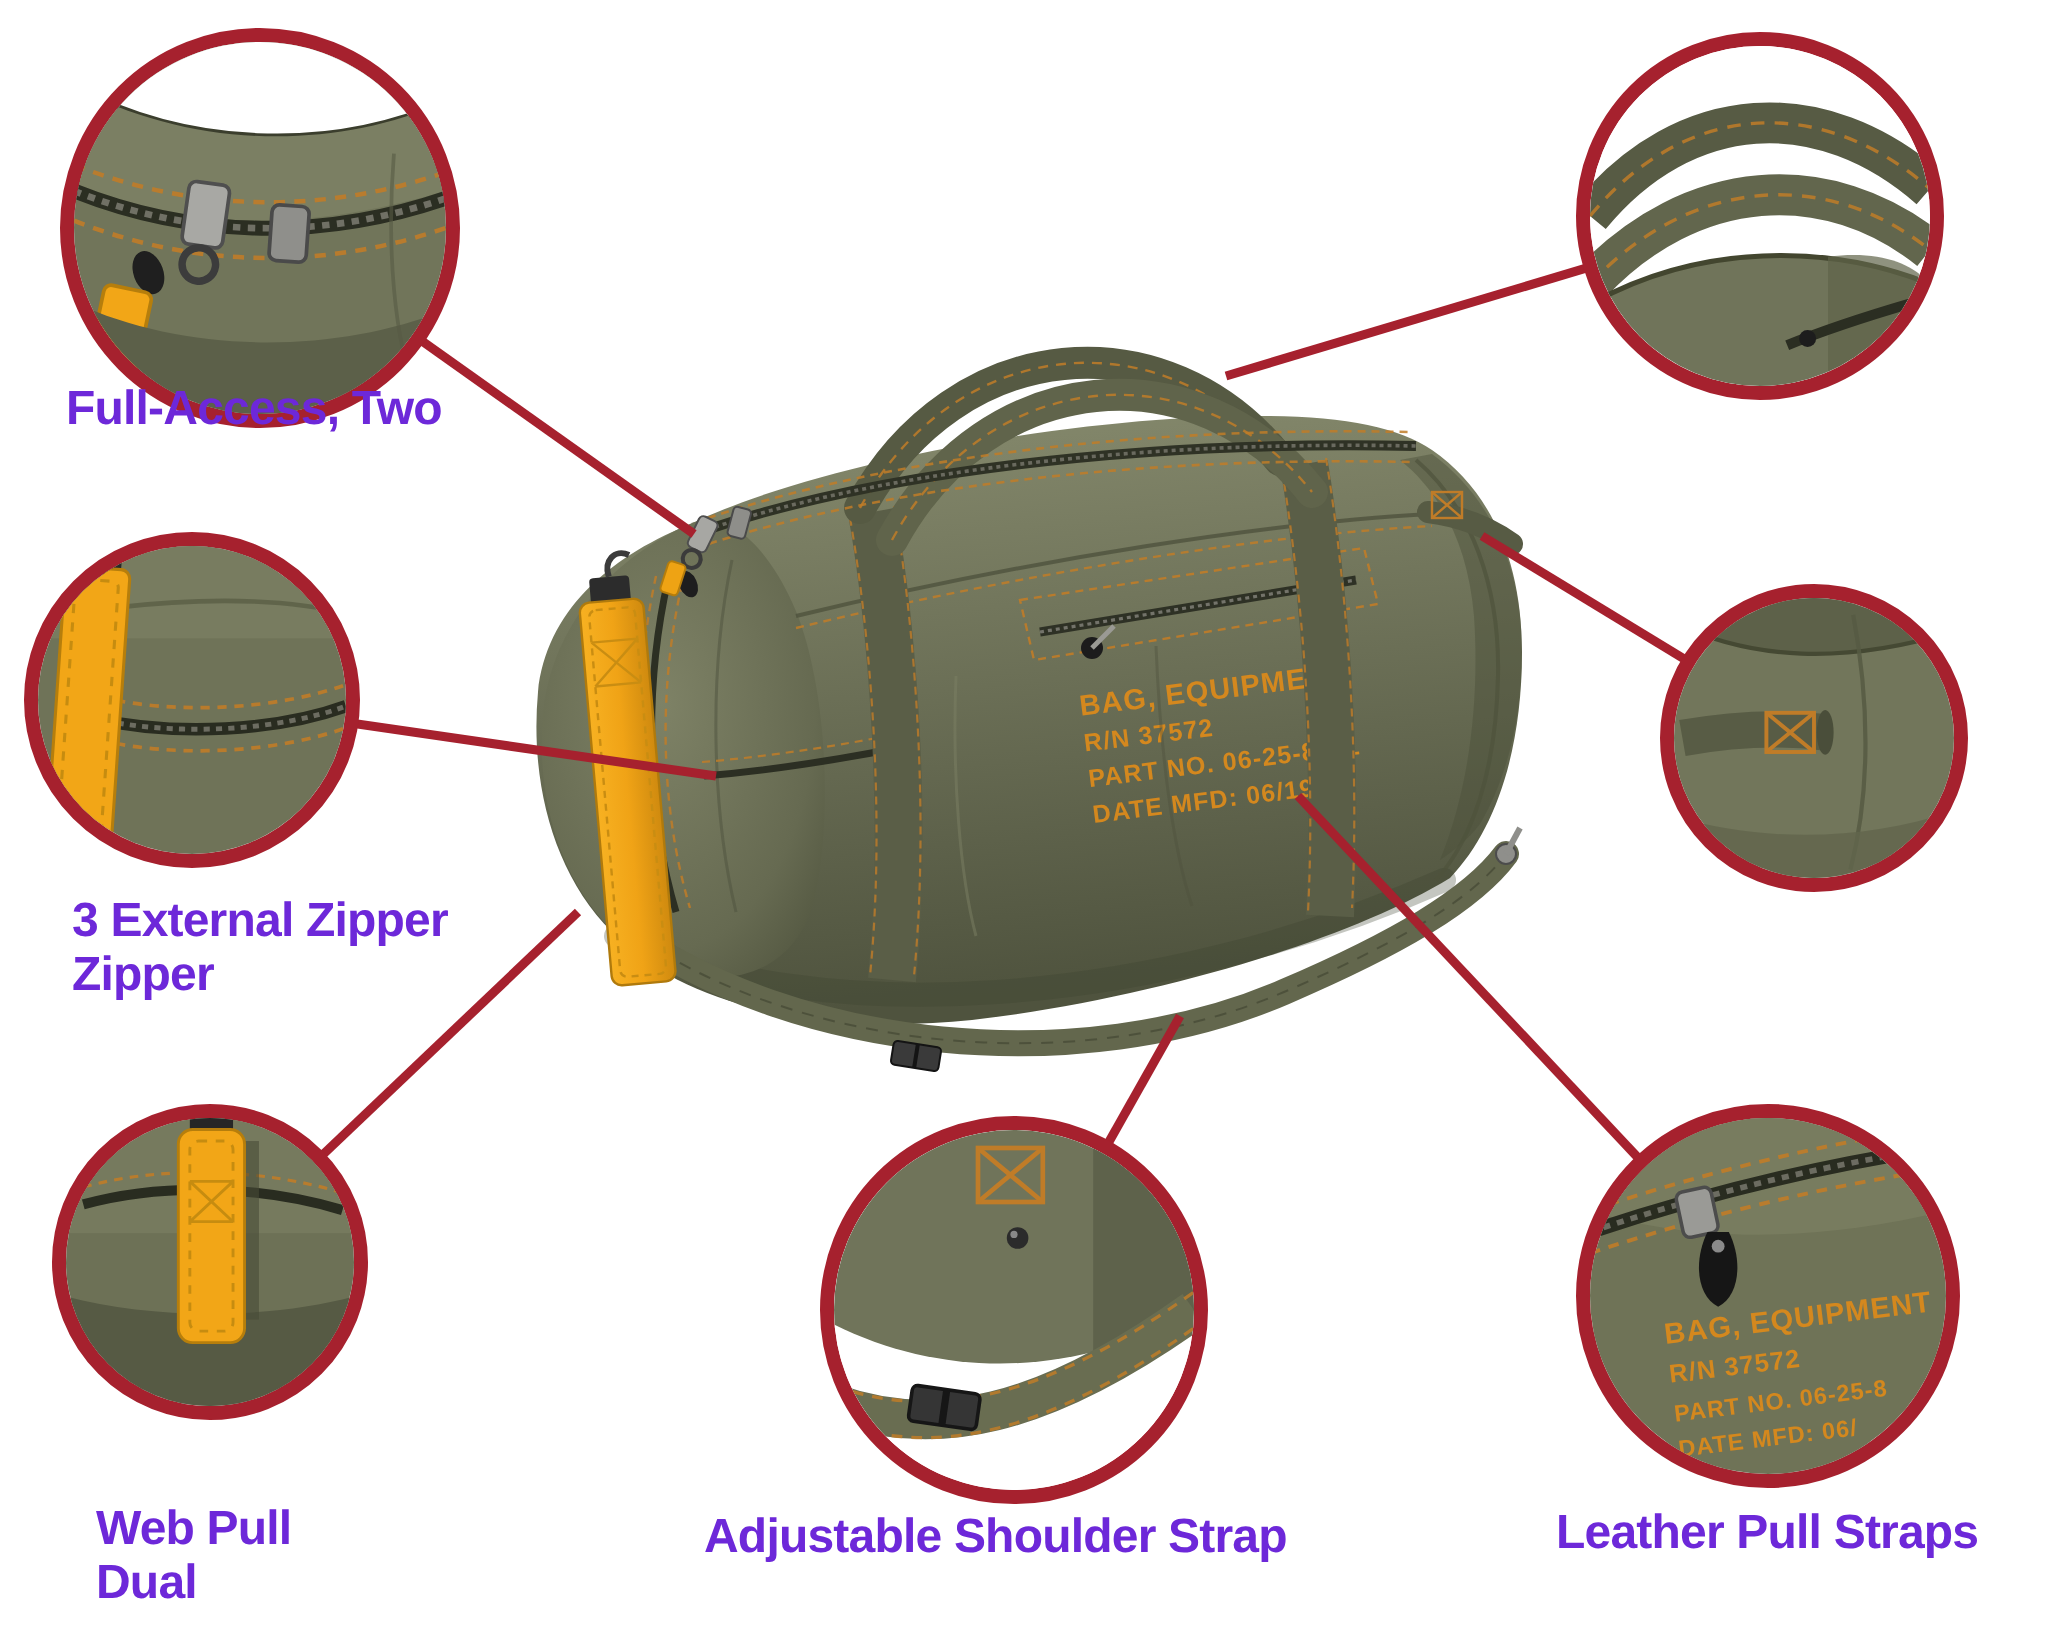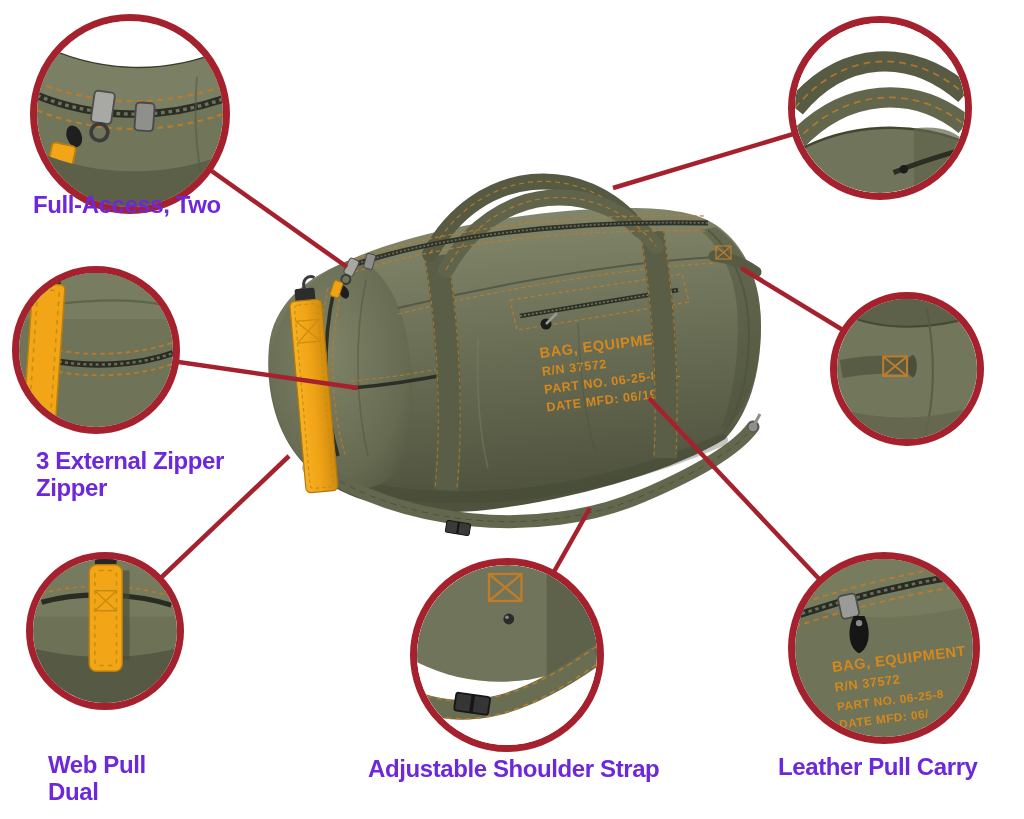--- a/index.html
+++ b/index.html
@@ -19,21 +19,21 @@
   .c-tr{left:788px;top:16px;width:184px;height:184px;}
   .c-mr{left:830px;top:292px;width:154px;height:154px;}
   .c-br{left:788px;top:552px;width:192px;height:192px;}
   .feature-label{position:absolute;z-index:4;color:#6d28d9;font-weight:800;
        font-size:24px;line-height:1.12;letter-spacing:-0.4px;white-space:nowrap;}
   .l-tl{left:33px;top:192px;}
   .l-tr{left:789px;top:200px;}
   .l-ml{left:8px;top:448px;margin-left:28px;}
   .l-mr{left:854px;top:448px;}
   .l-bl{left:48px;top:728px;margin-top:24px;}
-  .l-bc{left:352px;top:756px;margin-left:16px;}
+  .l-bc{left:352px;top:756px;}
   .l-br{left:778px;top:754px;}
 </style>
 </head>
 <body>
 
 <div class="stage">
 
   <div class="bag-wrap">
     <svg viewBox="0 0 544 444">
       <defs>
@@ -290,16 +290,16 @@
     <div>Zipper</div>
   </div>
   <div class="feature-label l-bl">
     <div>Web Pull</div>
     <div>Dual</div>
   </div>
   <div class="feature-label l-bc">
     <div>Adjustable Shoulder Strap</div>
   </div>
   <div class="feature-label l-br">
-    <div>Leather Pull Carry</div>
+    <div>Leather Pull Straps</div>
   </div>
 
 </div>
 
 </body></html>

